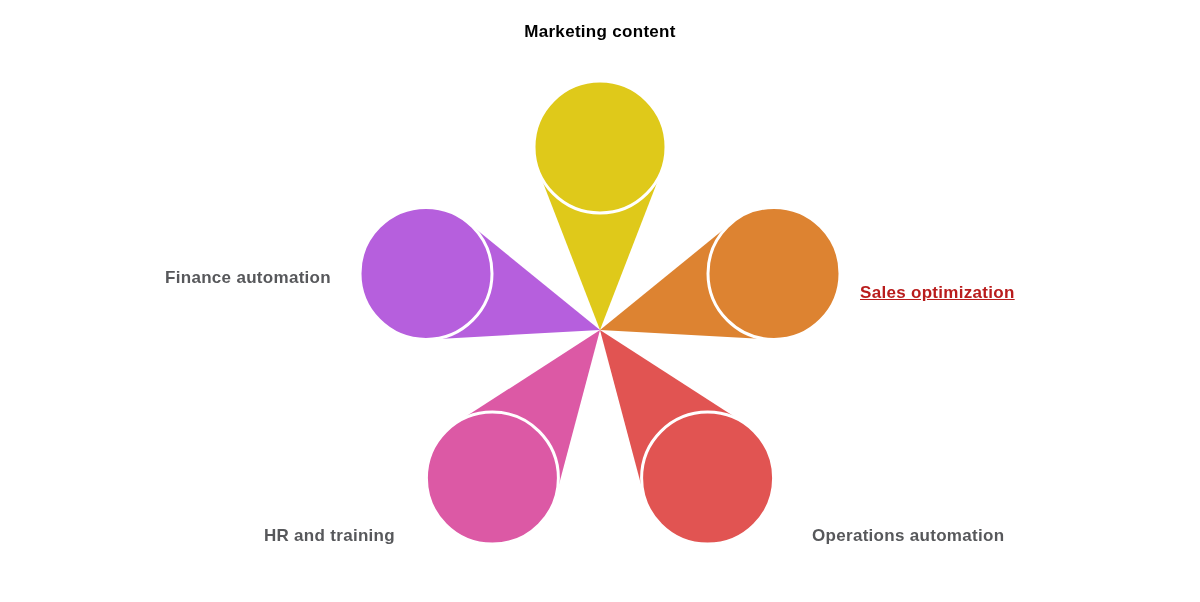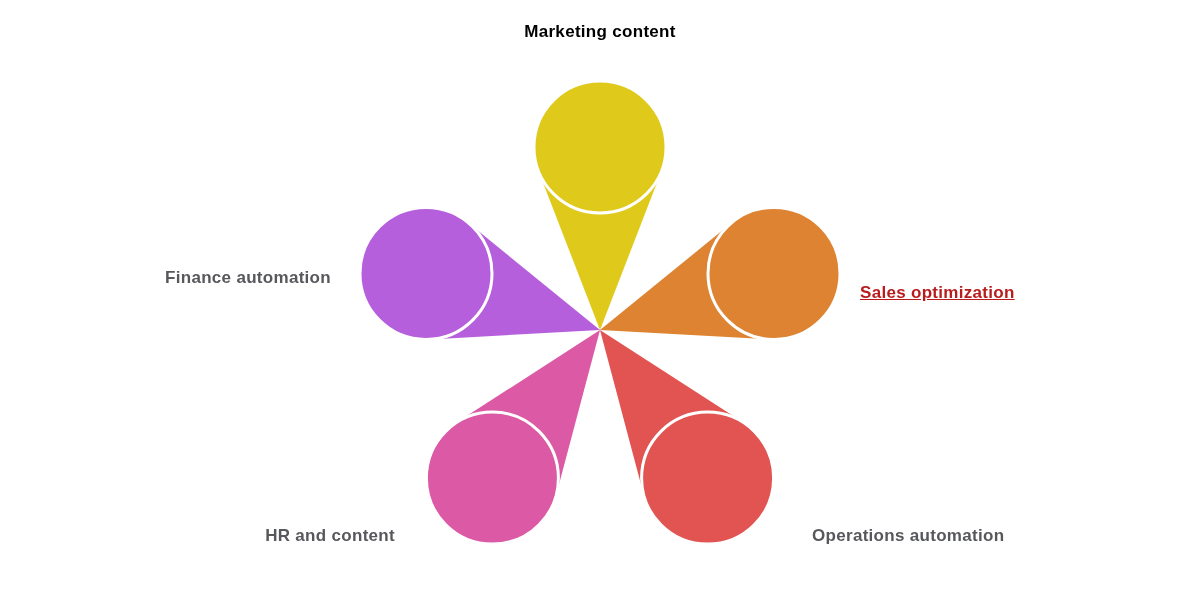--- a/index.html
+++ b/index.html
@@ -53,15 +53,15 @@
       </g>
       <g>
         <path d="M 600.0 330.0 L 429.6 339.4 L 467.6 222.3 Z" fill="#b65fdd"></path>
         <circle cx="426.0" cy="273.4" r="66" fill="#b65fdd" stroke="#ffffff" stroke-width="3"></circle>
       </g>
     </svg>
 
 <div class="petal-label" style="color: #000000; top: 32px; left: 600px; transform: translate(-50%, -50%);">Marketing content</div>
     <div class="petal-label" style="color: #b91c1c; top: 293px; left: 860px; transform: translateY(-50%); text-decoration: underline;">Sales optimization</div>
     <div class="petal-label" style="color: rgb(87, 88, 91); top: 536px; left: 812px; transform: translateY(-50%);">Operations automation</div>
-    <div class="petal-label" style="color: rgb(87, 88, 91); top: 536px; right: 805px; transform: translateY(-50%);">HR and content</div>
+    <div class="petal-label" style="color: rgb(87, 88, 91); top: 536px; right: 805px; transform: translateY(-50%);">HR and training</div>
     <div class="petal-label" style="color: rgb(87, 88, 91); top: 278px; right: 869px; transform: translateY(-50%);">Finance automation</div>
   </div>
 
 </body></html>

